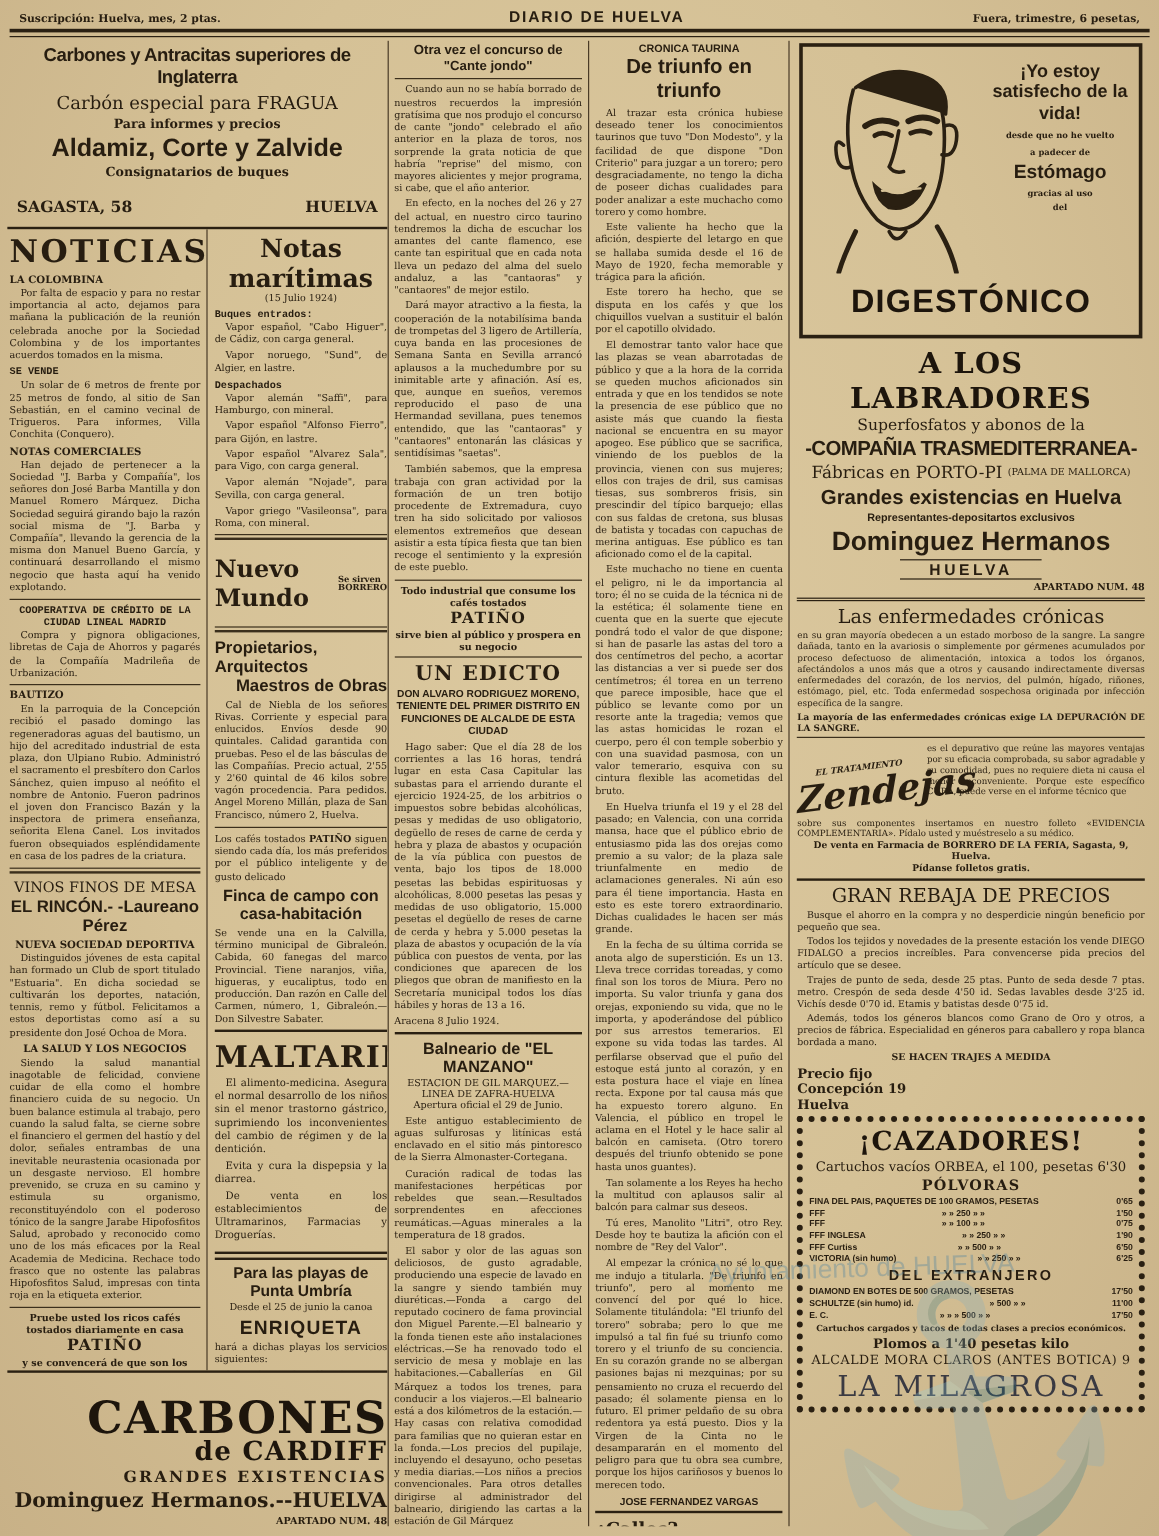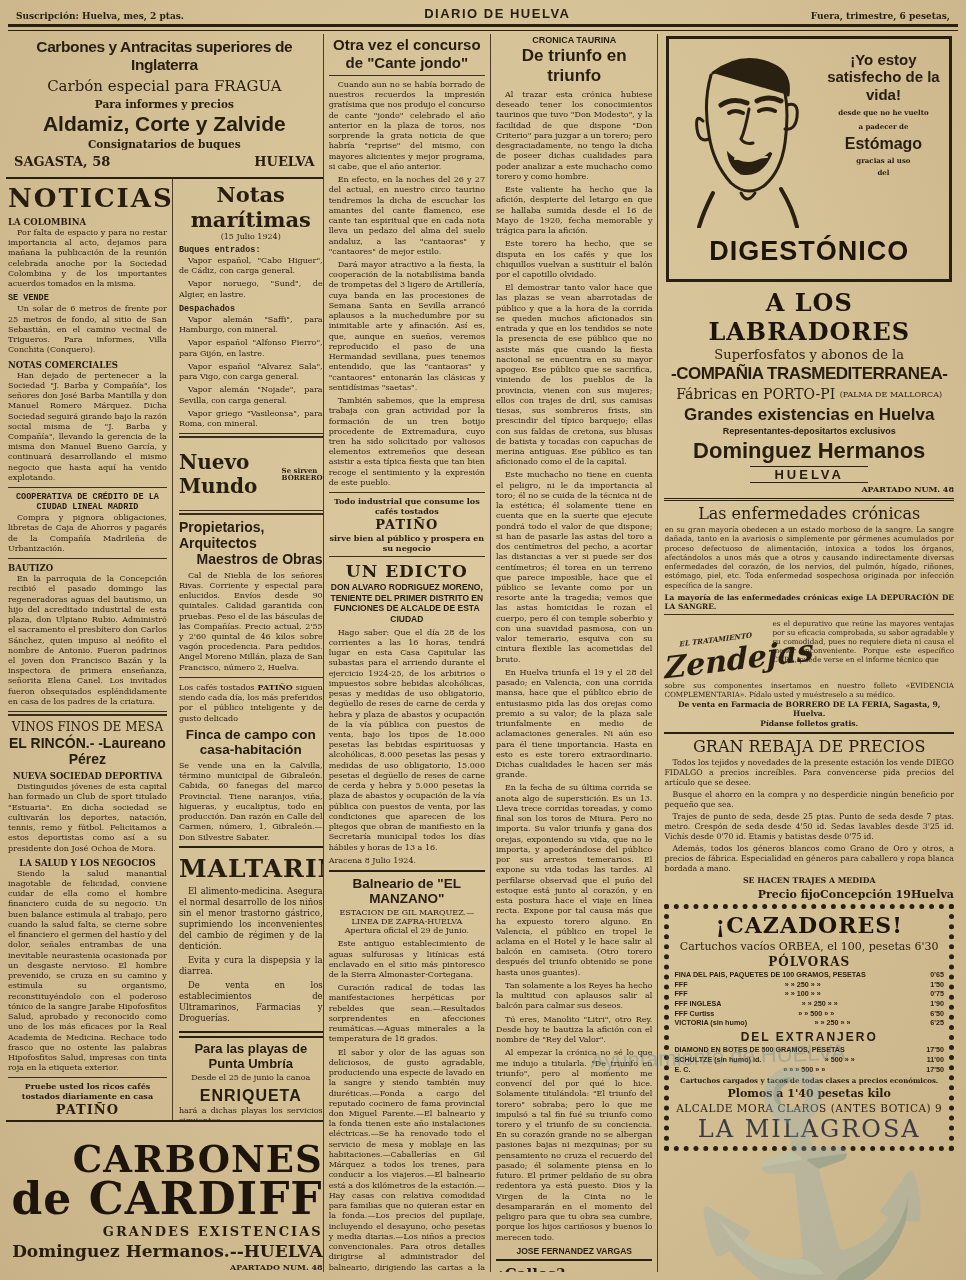--- a/index.html
+++ b/index.html
@@ -26,55 +26,55 @@
   .sans{font-family:Liberation Mono, monospace;}
   .sep{height:2px;border-top:1px solid #3b2f1c;border-bottom:2px solid #3b2f1c;margin:4px 0;}
   .thinsep{border-top:1px solid #3b2f1c;margin:4px 0;}
   
   .adA{border-bottom:0;padding:4px 2px 6px;text-align:center;}
   .adA .a1{font-size:15.5px;font-weight:bold;letter-spacing:-0.4px;font-family:"Liberation Sans",sans-serif;}
   .adA .a2{font-size:15px;margin-top:3px;}
   .adA .a3{font-size:10.5px;font-weight:bold;margin-top:3px;}
   .adA .a4{font-size:21px;font-weight:bold;font-family:"Liberation Sans",sans-serif;margin-top:2px;}
   .adA .a5{font-size:10.5px;font-weight:bold;margin-top:2px;}
-  .adA .a6{display:flex;justify-content:space-between;font-weight:bold;font-size:13px;margin-top:4px;padding:0 6px;}
+  .adA .a6{display:flex;justify-content:space-between;font-weight:bold;font-size:13px;margin-top:16px;padding:0 6px;}
   
   .h-noticias{font-size:26px;font-weight:bold;letter-spacing:2px;text-align:center;margin:2px 0 4px;}
   .h-marit{font-size:21px;font-weight:bold;text-align:center;margin:1px 0 0;}
   .date{font-size:8px;text-align:center;margin:0 0 2px;}
   .h-vinos1{font-size:12px;text-align:center;margin:4px 0 1px;}
   .h-vinos2{font-size:14px;font-weight:bold;text-align:center;font-family:"Liberation Sans",sans-serif;margin:0 0 4px;}
   .h-nuevo{display:flex;align-items:center;justify-content:center;gap:4px;margin:12px 0;}
   .h-nuevo .nm{font-size:20px;font-weight:bold;}
   .h-nuevo .sv{font-size:7px;font-weight:bold;text-align:left;line-height:1.1;}
   .h-prop{font-size:14px;font-weight:bold;font-family:"Liberation Sans",sans-serif;line-height:1.15;margin:2px 0 3px;}
   .h-prop .r{text-align:right;}
   .h-finca{font-size:13.5px;font-weight:bold;font-family:"Liberation Sans",sans-serif;text-align:center;line-height:1.15;margin:3px 0;}
   .h-malta{font-size:25px;font-weight:bold;text-align:center;letter-spacing:1px;margin:4px 0 3px;}
   .malta p{font-size:8.5px;text-indent:9px;margin:0 0 3px;text-align:justify;line-height:1.3;}
   .maltabox{border:2px solid #2a2012;border-left:0;border-right:0;padding:2px 0 4px;}
   .h-punta{font-size:13px;font-weight:bold;font-family:"Liberation Sans",sans-serif;text-align:center;margin:3px 0 2px;border-top:2px solid #2a2012;padding-top:3px;}
   .h-enriq{font-size:16px;font-weight:bold;font-family:"Liberation Sans",sans-serif;text-align:center;letter-spacing:1px;margin:1px 0;}
-  .h-cante{font-size:15px;font-weight:bold;font-family:"Liberation Sans",sans-serif;text-align:center;line-height:1.2;margin:2px 0 4px;border-bottom:1px solid #3b2f1c;padding-bottom:3px;}
+  .h-cante{font-size:11px;font-weight:bold;font-family:"Liberation Sans",sans-serif;text-align:center;line-height:1.2;margin:2px 0 4px;border-bottom:1px solid #3b2f1c;padding-bottom:3px;}
   .h-edicto{font-size:17px;font-weight:bold;text-align:center;letter-spacing:1px;margin:3px 0 1px;}
   .edsub{font-size:8.5px;font-weight:bold;font-family:"Liberation Sans",sans-serif;text-align:center;line-height:1.25;margin:0 0 3px;}
   .h-baln{font-size:13.5px;font-weight:bold;font-family:"Liberation Sans",sans-serif;text-align:center;margin:4px 0 2px;border-top:2px solid #2a2012;padding-top:4px;}
   .balsub{font-size:8px;text-align:center;margin:0;}
   .kick{font-size:9px;font-weight:bold;font-family:"Liberation Sans",sans-serif;text-align:center;margin:1px 0;}
   .h-triunfo{font-size:17px;font-weight:bold;font-family:"Liberation Sans",sans-serif;text-align:center;margin:0 0 4px;}
   .sig{font-size:8.5px;font-weight:bold;font-family:"Liberation Sans",sans-serif;text-align:center;margin:3px 0;}
   .callos{border-top:2px solid #2a2012;padding-top:3px;}
   .callos .q{font-size:15px;font-weight:bold;}
   .patino{text-align:center;margin:4px 0;border-top:1px solid #3b2f1c;border-bottom:1px solid #3b2f1c;padding:3px 0;}
   .patino .pl{font-size:8px;font-weight:bold;}
   .patino .pn{font-size:13px;font-weight:bold;letter-spacing:1px;margin:1px 0;}
   
   .cardiff{border-top:2px solid #2a2012;text-align:right;padding-top:20px;}
   .cardiff .c1{font-size:37px;font-weight:bold;letter-spacing:1px;line-height:.95;color:#1d150c;}
-  .cardiff .c2{font-size:44px;font-weight:bold;letter-spacing:1px;line-height:1;color:#1d150c;}
+  .cardiff .c2{font-size:22px;font-weight:bold;letter-spacing:1px;line-height:1;color:#1d150c;}
   .cardiff .c3t{font-size:13px;font-weight:bold;letter-spacing:2px;margin-top:3px;}
   .cardiff .c4t{font-size:17px;font-weight:bold;margin-top:2px;}
   .cardiff .c5t{font-size:8px;font-weight:bold;margin-top:1px;}
   
   .digest{border:3px solid #2a2012;margin:2px 2px 6px;padding:4px;display:flex;flex-wrap:wrap;height:232px;}
   .digest .face{width:150px;height:185px;}
   .digest .dtxt{width:120px;text-align:center;padding-top:8px;}
   .digest .d1{font-size:15px;font-weight:bold;font-family:"Liberation Sans",sans-serif;line-height:1.15;}
   .digest .d2{font-size:7px;font-weight:bold;margin-top:5px;}
   .digest .d3{font-size:16px;font-weight:bold;font-family:"Liberation Sans",sans-serif;margin-top:4px;}
@@ -95,21 +95,21 @@
   .enfb{font-size:7.4px;line-height:1.25;text-align:justify;margin:0 0 3px;}
   .zen{display:flex;gap:4px;margin:2px 0;}
   .zname{width:104px;font-size:30px;font-style:italic;font-weight:bold;transform:rotate(-7deg) skewX(-6deg);padding-top:16px;text-align:center;}
   .zlead{font-size:7px;font-weight:bold;}
   .zbody{flex:1;font-size:7.2px;line-height:1.25;text-align:justify;}
   .zfull{font-size:7.2px;line-height:1.25;text-align:justify;margin:1px 0;}
   .zventa{font-size:7.6px;font-weight:bold;text-align:center;margin:1px 0;}
   .h-rebaja{font-size:16px;text-align:center;margin:4px 0 2px;border-top:2px solid #2a2012;padding-top:3px;}
   .reb p{font-size:7.8px;line-height:1.28;text-align:justify;text-indent:8px;margin:0 0 2px;}
   .reb .med{text-align:center;font-weight:bold;text-indent:0;}
-  .rebfoot{display:flex;justify-content:flex-end;font-size:11px;font-weight:bold;margin:1px 0 3px;}
+  .rebfoot{display:flex;justify-content:space-between;font-size:11px;font-weight:bold;margin:1px 0 3px;flex-direction:column;}
   .caz{border:5px dotted #2a2012;padding:3px 5px;margin-top:2px;position:relative;}
   .caz .ct{font-size:22px;font-weight:bold;text-align:center;letter-spacing:1px;color:#1d150c;}
   .caz .cl1{font-size:11px;text-align:center;margin:2px 0;}
   .caz .ph{font-size:12px;font-weight:bold;text-align:center;letter-spacing:1px;margin:1px 0;}
   .prow{display:flex;font-size:7.2px;font-weight:bold;font-family:"Liberation Sans",sans-serif;line-height:1.35;}
   .prow .nm{flex:0 0 auto;}
   .prow .md{flex:1;text-align:center;}
   .prow .pr{width:26px;text-align:right;}
   .caz .xh{font-size:12px;font-weight:bold;font-family:"Liberation Sans",sans-serif;text-align:center;letter-spacing:2px;margin:2px 0 1px;}
   .caz .note{font-size:7px;font-weight:bold;text-align:center;margin-top:2px;}
@@ -341,22 +341,22 @@
           </div>
           <div class="zbody">es el depurativo que reúne las mayores ventajas por su eficacia comprobada, su sabor agradable y su comodidad, pues no requiere dieta ni causa el menor inconveniente. Porque este específico CURA, puede verse en el informe técnico que</div>
         </div>
         <p class="zfull">sobre sus componentes insertamos en nuestro folleto «EVIDENCIA COMPLEMENTARIA». Pídalo usted y muéstreselo a su médico.</p>
         <p class="zventa">De venta en Farmacia de BORRERO DE LA FERIA, Sagasta, 9, Huelva.</p>
         <p class="zventa">Pídanse folletos gratis.</p>
       </div>
 
       <div class="reb">
         <div class="h-rebaja">GRAN REBAJA DE PRECIOS</div>
+        <p>Busque el ahorro en la compra y no desperdicie ningún beneficio por pequeño que sea.</p>
         <p>Todos los tejidos y novedades de la presente estación los vende DIEGO FIDALGO a precios increíbles. Para convencerse pida precios del artículo que se desee.</p>
-        <p>Busque el ahorro en la compra y no desperdicie ningún beneficio por pequeño que sea.</p>
         <p>Trajes de punto de seda, desde 25 ptas. Punto de seda desde 7 ptas. metro. Crespón de seda desde 4'50 id. Sedas lavables desde 3'25 id. Vichís desde 0'70 id. Etamis y batistas desde 0'75 id.</p>
         <p>Además, todos los géneros blancos como Grano de Oro y otros, a precios de fábrica. Especialidad en géneros para caballero y ropa blanca bordada a mano.</p>
         <p class="med">SE HACEN TRAJES A MEDIDA</p>
         <div class="rebfoot">
           <span>Precio fijo</span>
           <span>Concepción 19</span>
           <span>Huelva</span>
         </div>
       </div>
 

